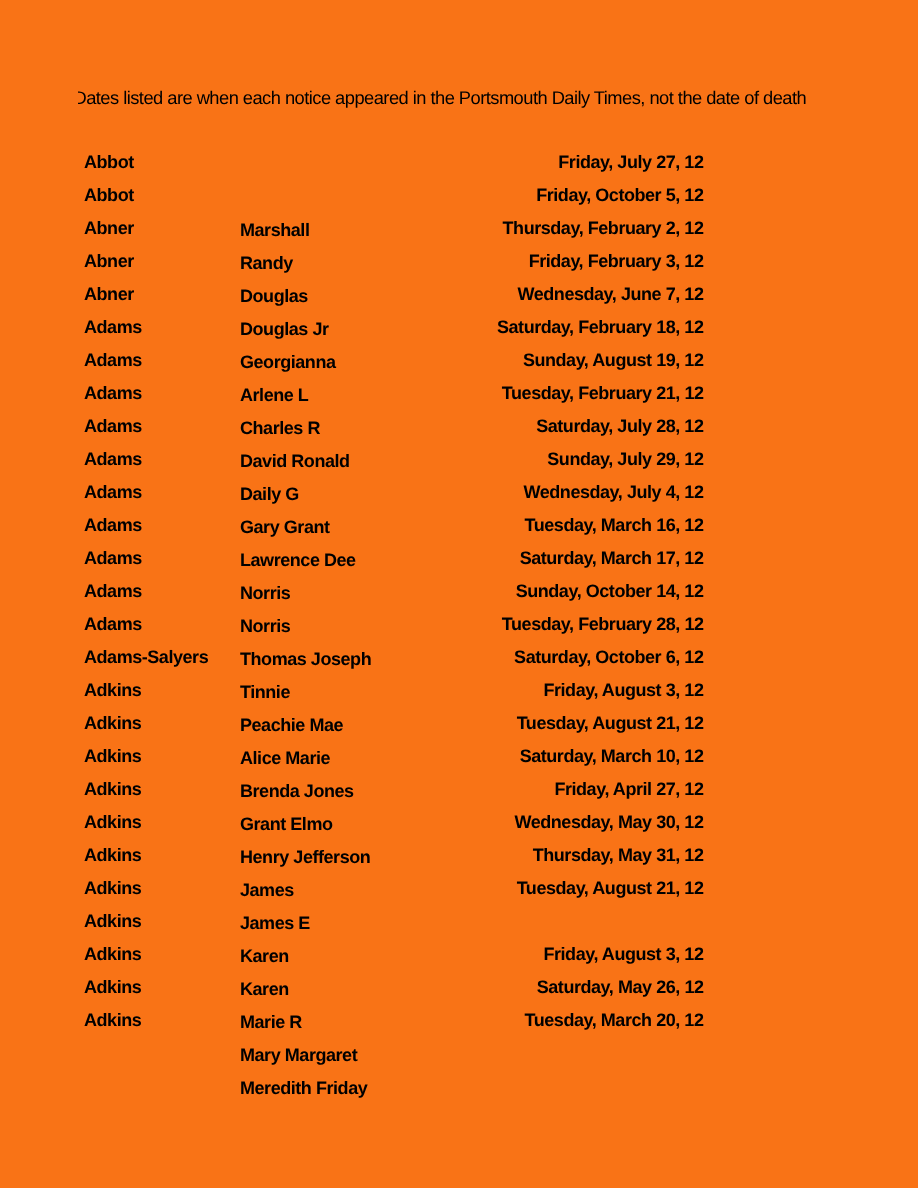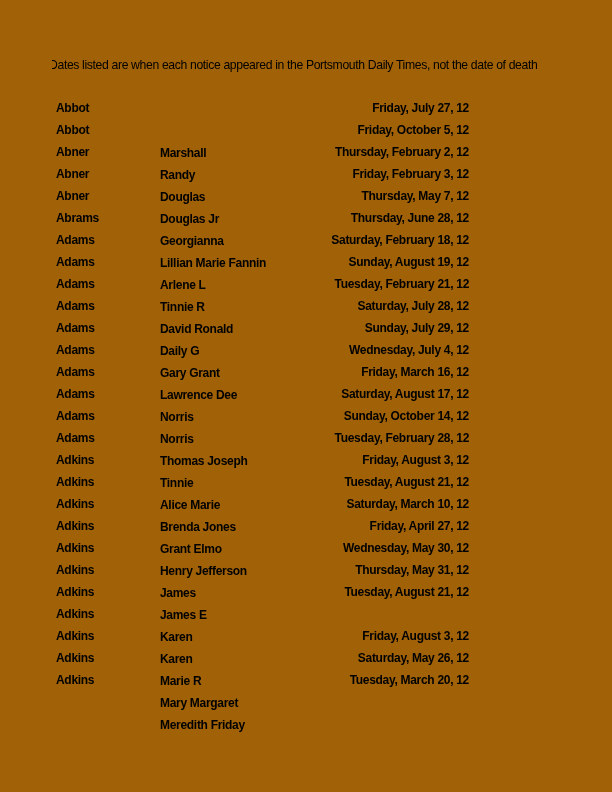--- a/index.html
+++ b/index.html
@@ -1,17 +1,17 @@
 <!DOCTYPE html>
 <html><head>
 <meta charset="utf-8">
 <style>
   html, body { margin: 0; padding: 0; background: #ffffff; }
   body { width: 612px; height: 792px; position: relative; overflow: hidden; }
-  .page { position: absolute; left: 0; top: 0; width: 612px; height: 792px; background: #a16207; text-decoration: underline; }
+  .page { position: absolute; left: 0; top: 0; width: 612px; height: 792px; background: #f97316; text-decoration: underline; }
   .header {
     position: absolute; left: 49px; top: 58px; width: 520px;
     font-family: "Liberation Sans", sans-serif; font-size: 12.2px;
     color: #000; white-space: nowrap; letter-spacing: -0.35px;
   }
   .header-clip { position: absolute; left: 52px; top: 56px; width: 500px; height: 20px; overflow: hidden; }
   .header-clip .header { left: -3px; top: 2px; }
   .table { position: absolute; left: 0; top: 98px; width: 612px; }
   .row {
     position: relative; height: 22px; width: 543px;
@@ -47,35 +47,30 @@
         <span class="cell date">Thursday, February 2, 12</span>
       </div>
       <div class="row">
         <span class="cell last">Abner</span>
         <span class="cell first">Douglas Jr</span>
         <span class="cell date">Friday, February 3, 12</span>
       </div>
       <div class="row">
         <span class="cell last">Abner</span>
         <span class="cell first">Georgianna</span>
-        <span class="cell date">Thursday, May 7, 12</span>
-      </div>
-      <div class="row">
-        <span class="cell last">Abrams</span>
-        <span class="cell first">Lillian Marie Fannin</span>
-        <span class="cell date">Thursday, June 28, 12</span>
+        <span class="cell date">Wednesday, June 7, 12</span>
       </div>
       <div class="row">
         <span class="cell last">Adams</span>
         <span class="cell first">Arlene L</span>
         <span class="cell date">Saturday, February 18, 12</span>
       </div>
       <div class="row">
         <span class="cell last">Adams</span>
-        <span class="cell first">Tinnie R</span>
+        <span class="cell first">Charles R</span>
         <span class="cell date">Sunday, August 19, 12</span>
       </div>
       <div class="row">
         <span class="cell last">Adams</span>
         <span class="cell first">David Ronald</span>
         <span class="cell date">Tuesday, February 21, 12</span>
       </div>
       <div class="row">
         <span class="cell last">Adams</span>
         <span class="cell first">Daily G</span>
@@ -87,36 +82,41 @@
         <span class="cell date">Sunday, July 29, 12</span>
       </div>
       <div class="row">
         <span class="cell last">Adams</span>
         <span class="cell first">Lawrence Dee</span>
         <span class="cell date">Wednesday, July 4, 12</span>
       </div>
       <div class="row">
         <span class="cell last">Adams</span>
         <span class="cell first">Norris</span>
-        <span class="cell date">Friday, March 16, 12</span>
+        <span class="cell date">Tuesday, March 16, 12</span>
       </div>
       <div class="row">
         <span class="cell last">Adams</span>
         <span class="cell first">Norris</span>
-        <span class="cell date">Saturday, August 17, 12</span>
+        <span class="cell date">Saturday, March 17, 12</span>
       </div>
       <div class="row">
         <span class="cell last">Adams</span>
         <span class="cell first">Thomas Joseph</span>
         <span class="cell date">Sunday, October 14, 12</span>
       </div>
       <div class="row">
         <span class="cell last">Adams</span>
         <span class="cell first">Tinnie</span>
         <span class="cell date">Tuesday, February 28, 12</span>
+      </div>
+      <div class="row">
+        <span class="cell last">Adams-Salyers</span>
+        <span class="cell first">Peachie Mae</span>
+        <span class="cell date">Saturday, October 6, 12</span>
       </div>
       <div class="row">
         <span class="cell last">Adkins</span>
         <span class="cell first">Alice Marie</span>
         <span class="cell date">Friday, August 3, 12</span>
       </div>
       <div class="row">
         <span class="cell last">Adkins</span>
         <span class="cell first">Brenda Jones</span>
         <span class="cell date">Tuesday, August 21, 12</span>

